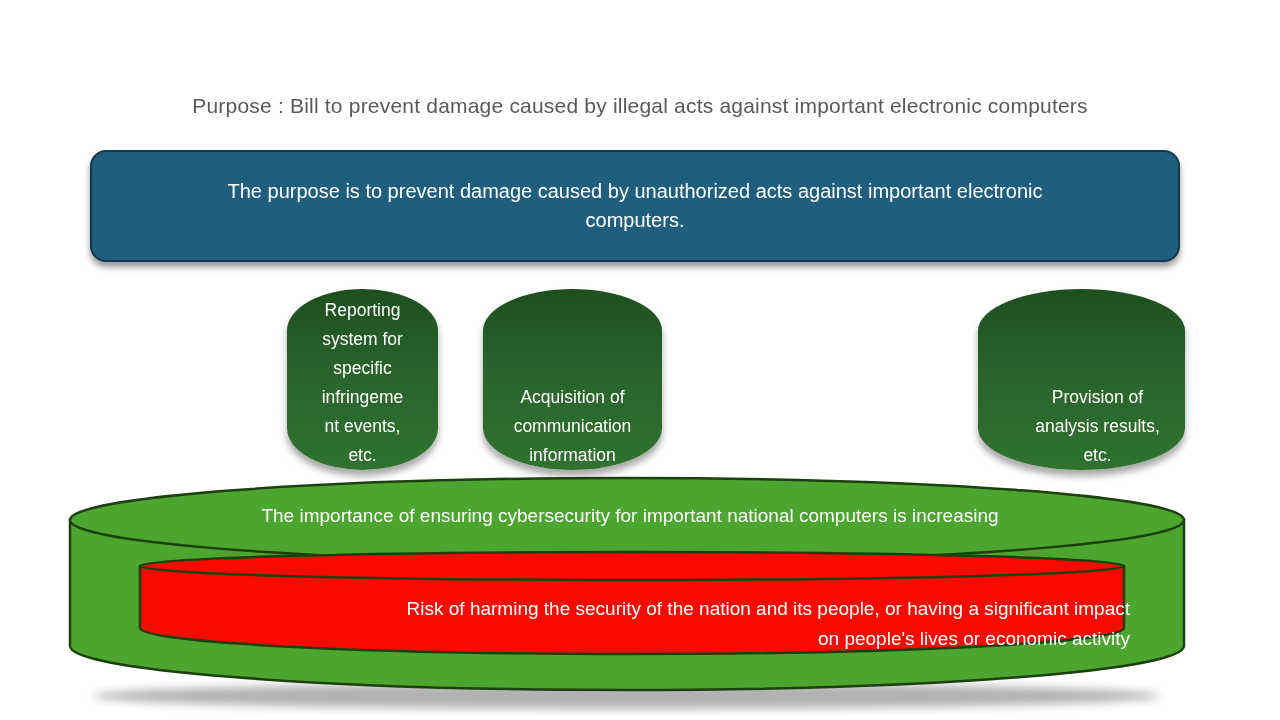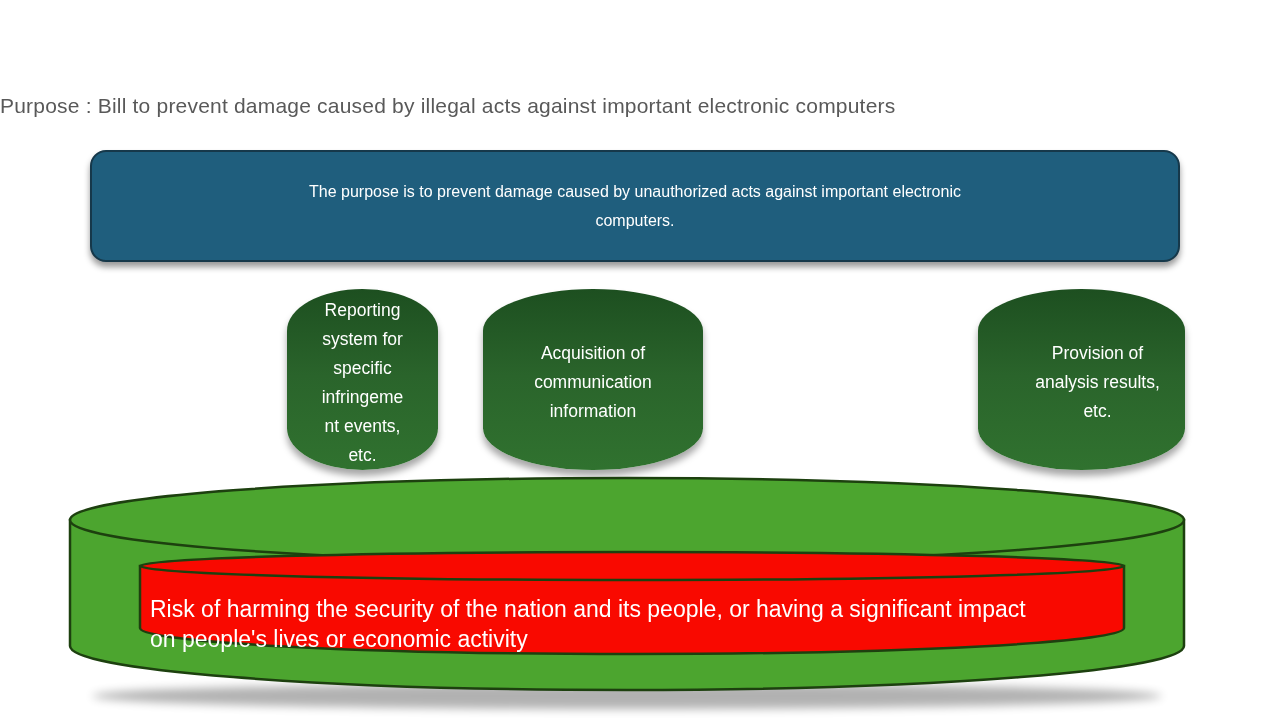--- a/index.html
+++ b/index.html
@@ -3,60 +3,60 @@
 <meta charset="utf-8">
 <style>
   html,body{margin:0;padding:0;}
   body{
     width:1280px;height:720px;position:relative;background:#ffffff;
     font-family:"Liberation Sans", sans-serif;overflow:hidden;
   }
   .slide{position:absolute;inset:0;}
   .slide-title{
     position:absolute;left:0;right:0;top:90px;height:32px;
-    text-align:left;font-size:21px;line-height:32px;color:#595959;
+    text-align:center;font-size:21px;line-height:32px;color:#595959;
     letter-spacing:0.2px;
   }
   .purpose-box{
     position:absolute;left:90px;top:150px;width:1090px;height:112px;
     background:#1f5e7d;border:2.5px solid #16384a;border-radius:16px;
     box-shadow:0 5px 6px rgba(0,0,0,0.40);
     display:flex;align-items:center;justify-content:center;
     box-sizing:border-box;
   }
   .purpose-box .txt{
-    color:#ffffff;font-size:16px;line-height:29px;text-align:center;
+    color:#ffffff;font-size:20px;line-height:29px;text-align:center;
     white-space:pre-line;
   }
   .cylinder{
     position:absolute;top:289px;height:181px;
     border-radius:50% / 23%;
     background:linear-gradient(180deg,#1d4f20 0%,#2a642b 48%,#30722f 100%);
     box-shadow:0 6px 7px rgba(0,0,0,0.35);
-    display:flex;align-items:center;justify-content:center;
+    display:flex;align-items:flex-end;justify-content:center;
     padding-top:6px;box-sizing:border-box;
   }
   .cylinder .txt{
     color:#ffffff;text-align:center;white-space:pre-line;
     font-size:17.5px;line-height:29px;
   }
   .cylinder .txt.small{font-size:14px;line-height:22px;}
   .cyl-1{left:82px;width:158px;}
   .cyl-2{left:287px;width:151px;}
-  .cyl-3{left:483px;width:220px;}
+  .cyl-3{left:483px;width:179px;}
   .cyl-4{left:728px;width:199px;}
   .cyl-5{left:978px;width:207px;padding-left:32px;}
   .cans-svg{position:absolute;left:0;top:470px;width:1280px;height:250px;}
   .bg-can-label{
     position:absolute;left:100px;top:502px;width:1060px;
     text-align:center;color:#ffffff;font-size:19px;line-height:27px;
   }
   .risk-can-label{
     position:absolute;left:150px;top:594px;width:980px;
-    text-align:left;color:#ffffff;font-size:23px;line-height:30px;
+    text-align:right;color:#ffffff;font-size:19px;line-height:30px;
     white-space:pre-line;
   }
 </style>
 </head>
 <body>
 
 <div class="slide">
 
   <div class="slide-title">Purpose : Bill to prevent damage caused by illegal acts against important electronic computers</div>
 
@@ -93,17 +93,18 @@
 
     <ellipse cx="627" cy="226" rx="535" ry="13" fill="#000000" opacity="0.30" filter="url(#softblur)"></ellipse>
 
     <path d="M 70 50 L 70 176 A 557 44 0 0 0 1184 176 L 1184 50 Z" stroke-width="2.5" stroke="#1d400f" fill="#4ca52f"></path>
     <ellipse cx="627" cy="50" rx="557" ry="42" stroke-width="2.5" stroke="#1d400f" fill="#4ca52f"></ellipse>
 
     <path d="M 140 96 L 140 158 A 492 26 0 0 0 1124 158 L 1124 96 Z" stroke-width="2.5" stroke="#1d400f" fill="#f90900"></path>
     <ellipse cx="632" cy="96" rx="492" ry="14" stroke-width="2.5" stroke="#1d400f" fill="#f90900"></ellipse>
   </svg>
 
+  <div class="bg-can-label">The importance of ensuring cybersecurity for important national computers is increasing</div>
 
   <div class="risk-can-label">Risk of harming the security of the nation and its people, or having a significant impact
 on people's lives or economic activity</div>
 
 </div>
 
 </body></html>

